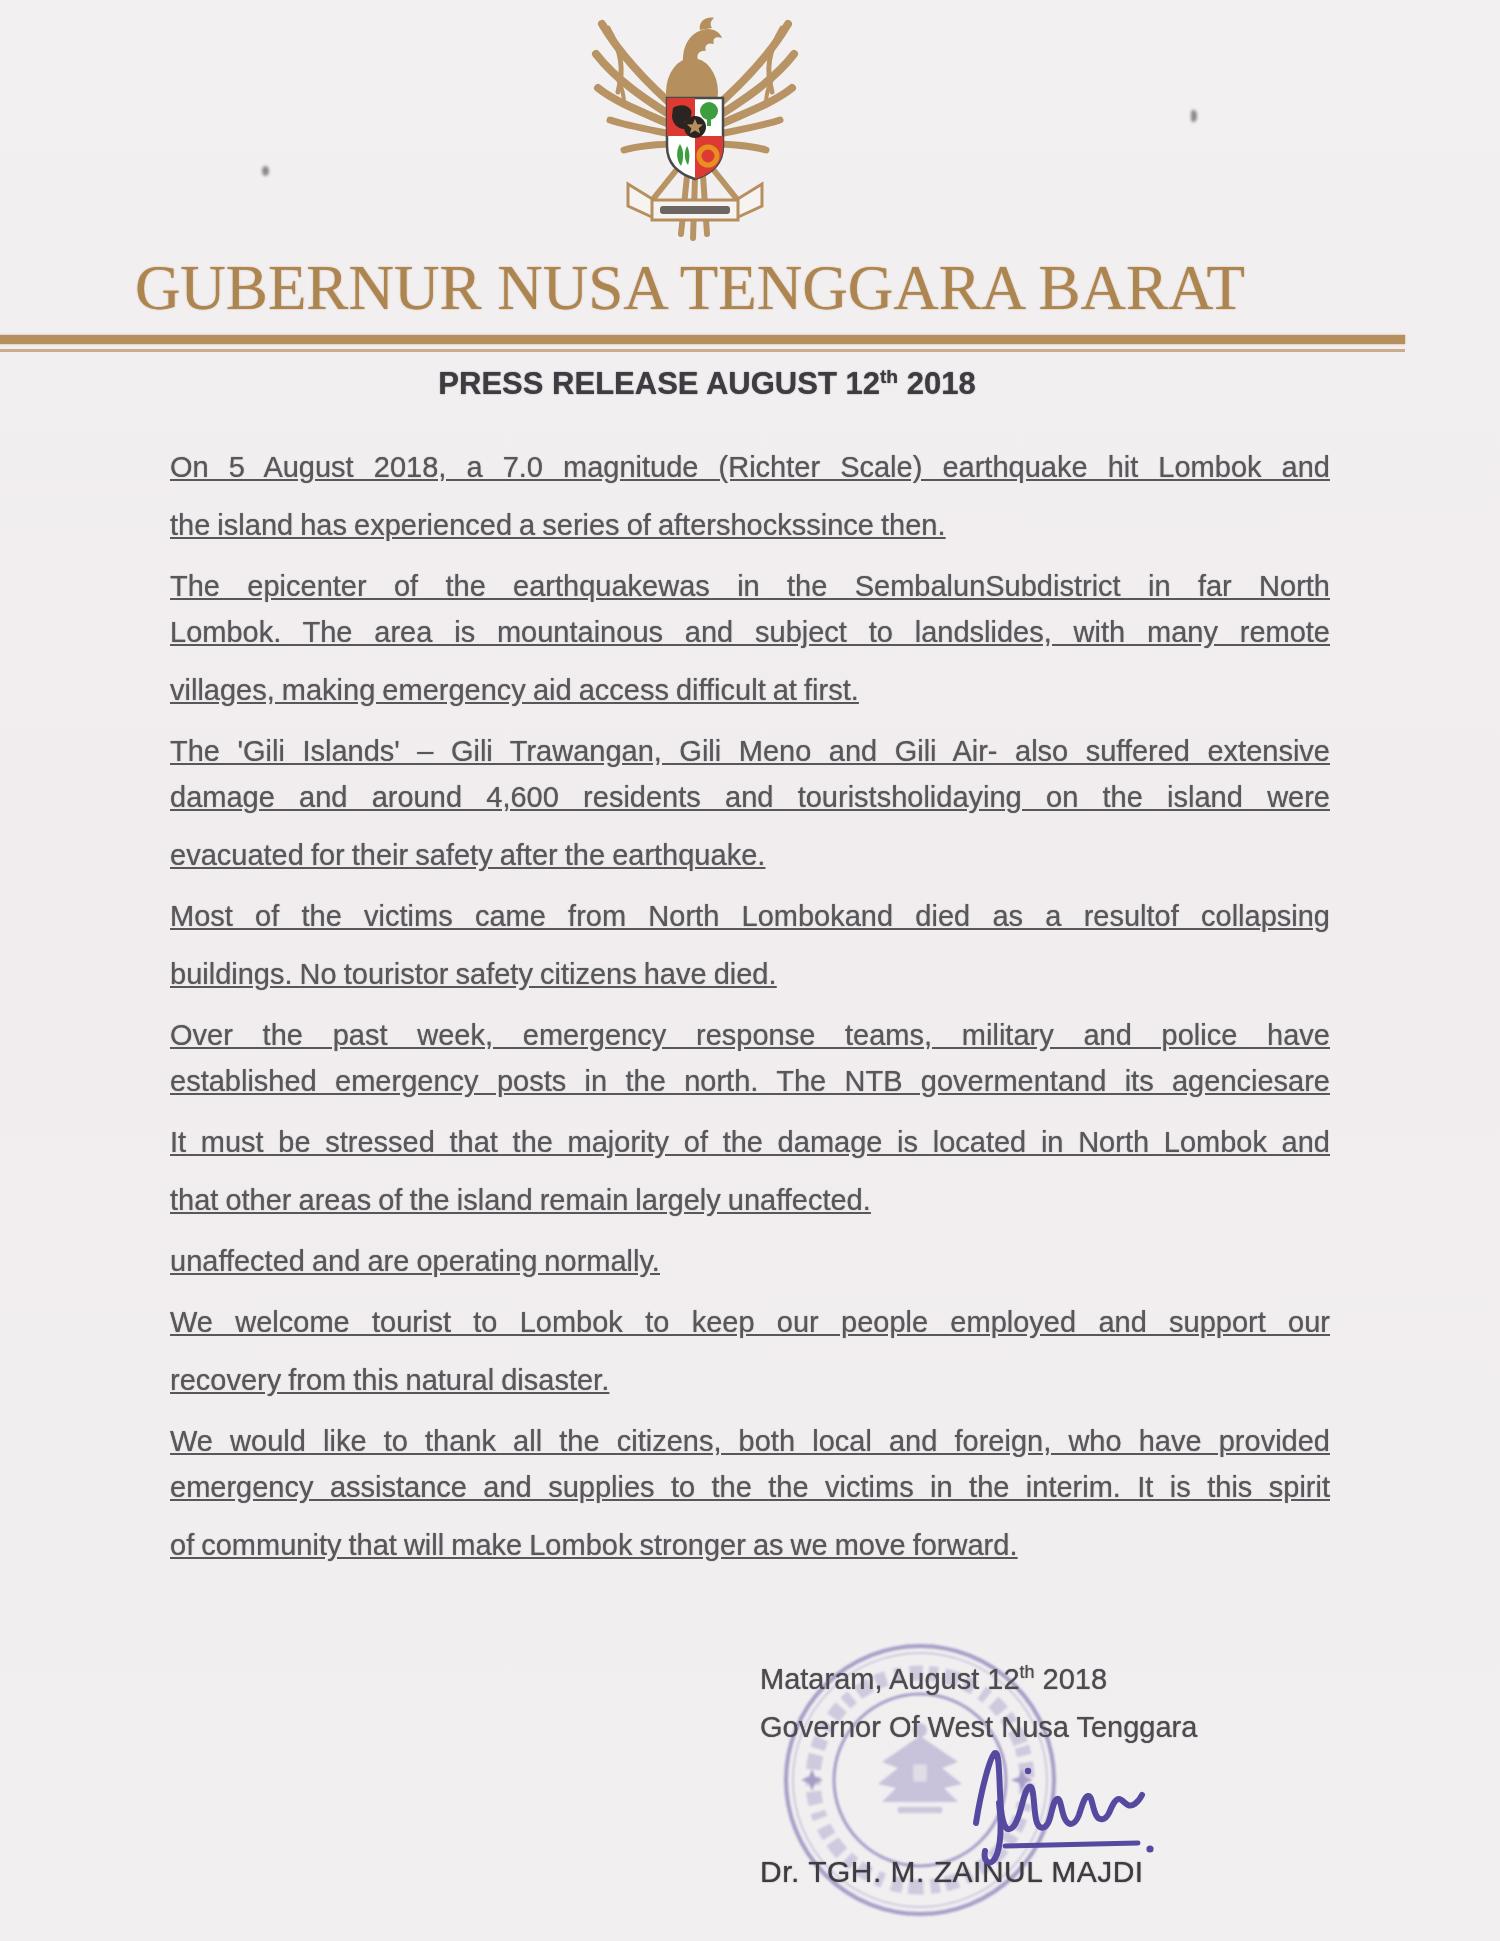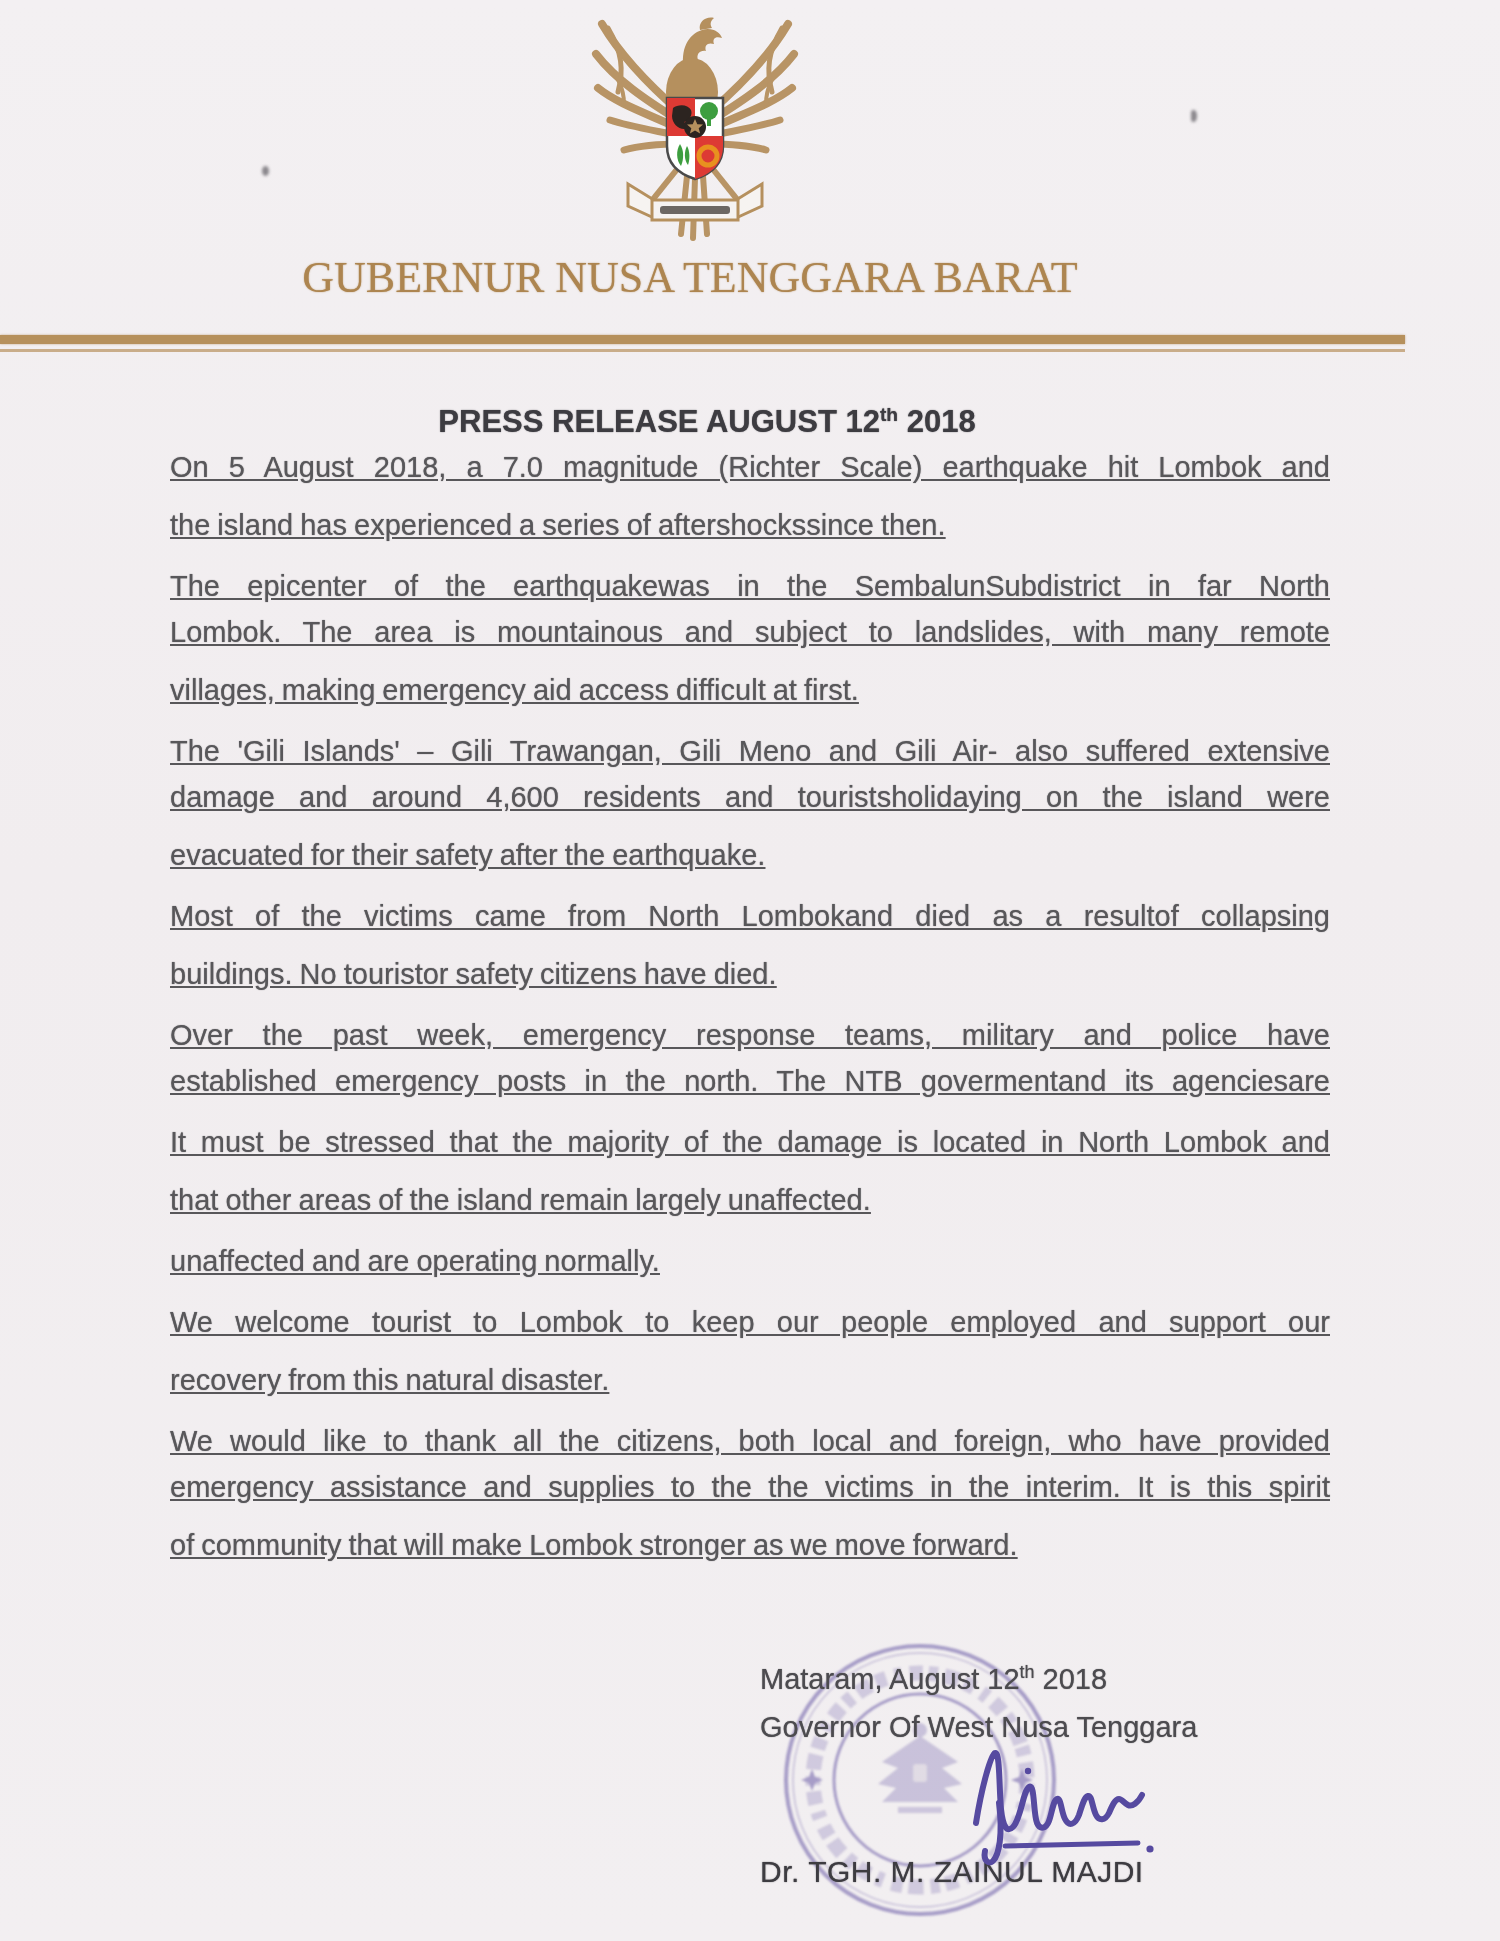--- a/index.html
+++ b/index.html
@@ -6,29 +6,29 @@
   body{
     width:1500px;height:1941px;position:relative;overflow:hidden;
     background:linear-gradient(180deg,#f3f0f2 0%,#f1edef 45%,#f2eff1 100%);
     font-family:"Liberation Sans",sans-serif;
   }
   .abs{position:absolute;}
   
   .emblem{left:588px;top:8px;width:214px;height:238px;}
   .letterhead-title{
     left:0;top:252px;width:1380px;text-align:center;
-    font-family:"Liberation Serif",serif;font-size:44px;letter-spacing:0px;
+    font-family:"Liberation Serif",serif;font-size:63px;letter-spacing:0px;
     color:#ad8550;text-shadow:0 0 1.5px rgba(173,133,80,.85);white-space:nowrap;
   }
   .rule-wrap{left:0;top:335px;width:1405px;}
   .rule-thick{height:9px;background:#b6905c;box-shadow:0 0 2px rgba(182,144,92,.7);}
   .rule-thin{height:3px;margin-top:5px;background:#c9ad8a;}
   
   .press-title{
-    left:127px;top:404px;width:1160px;text-align:center;
+    left:127px;top:366px;width:1160px;text-align:center;
     font-size:31px;font-weight:bold;color:#3d3c41;
     text-shadow:0 0 1.2px rgba(61,60,65,.9);white-space:nowrap;
   }
   .sup{vertical-align:super;font-size:0.62em;}
   
   .body-col{left:170px;top:444px;width:1160px;color:#58575a;font-size:29px;text-decoration:underline;}
   .para{margin:0 0 15px 0;}
   .line{
     line-height:46px;text-align:justify;text-align-last:justify;
     word-spacing:-1px;text-shadow:0 0 1.1px rgba(88,87,90,.85);

